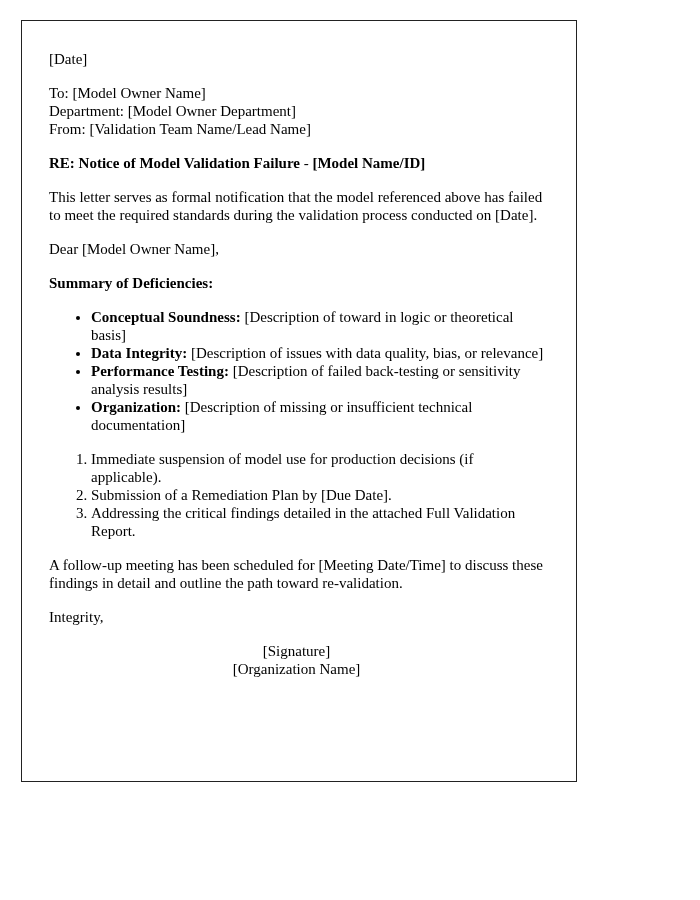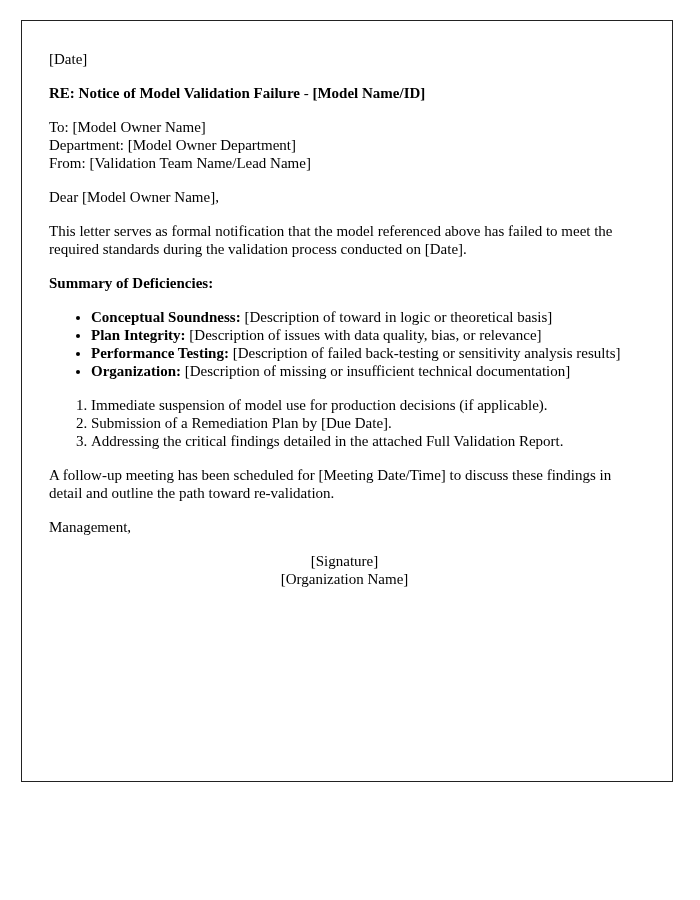--- a/index.html
+++ b/index.html
@@ -11,21 +11,21 @@
     width: 700px;
     height: 900px;
     position: relative;
     font-family: "Liberation Serif", "DejaVu Serif", serif;
     color: #000000;
   }
   .page {
     position: absolute;
     left: 21px;
     top: 20px;
-    width: 652px;
+    width: 556px;
     height: 762px;
     border: 1.5px solid #222222;
     box-sizing: border-box;
     background: #ffffff;
   }
   .letter {
     padding: 29px 32px 0 27px;
     font-size: 15px;
     line-height: 18px;
   }
@@ -51,52 +51,52 @@
   }
 </style>
 </head>
 <body>
 
 <div class="page">
   <div class="letter">
 
     <p class="para">[Date]</p>
 
-    <p class="para"><strong>RE: Notice of Model Validation Failure</strong><span> - </span><strong>[Model Name/ID]</strong></p>
-
     <p class="para">
       <span class="line">To: [Model Owner Name]</span>
       <span class="line">Department: [Model Owner Department]</span>
       <span class="line">From: [Validation Team Name/Lead Name]</span>
     </p>
 
-    <p class="para">Dear [Model Owner Name],</p>
+    <p class="para"><strong>RE: Notice of Model Validation Failure</strong><span> - </span><strong>[Model Name/ID]</strong></p>
 
     <p class="para">This letter serves as formal notification that the model referenced above has failed to meet the required standards during the validation process conducted on [Date].</p>
+
+    <p class="para">Dear [Model Owner Name],</p>
 
 
     <p class="para bold">Summary of Deficiencies:</p>
 
     <ul class="def-list">
       <li><strong>Conceptual Soundness:</strong><span> [Description of toward in logic or theoretical basis]</span></li>
-      <li><strong>Plan Integrity:</strong><span> [Description of issues with data quality, bias, or relevance]</span></li>
+      <li><strong>Data Integrity:</strong><span> [Description of issues with data quality, bias, or relevance]</span></li>
       <li><strong>Performance Testing:</strong><span> [Description of failed back-testing or sensitivity analysis results]</span></li>
       <li><strong>Organization:</strong><span> [Description of missing or insufficient technical documentation]</span></li>
     </ul>
 
 
     <ol class="action-list">
       <li>Immediate suspension of model use for production decisions (if applicable).</li>
       <li>Submission of a Remediation Plan by [Due Date].</li>
       <li>Addressing the critical findings detailed in the attached Full Validation Report.</li>
     </ol>
 
     <p class="para">A follow-up meeting has been scheduled for [Meeting Date/Time] to discuss these findings in detail and outline the path toward re-validation.</p>
 
-    <p class="para">Management,</p>
+    <p class="para">Integrity,</p>
 
     <p class="para sig-block">
       <span class="line">[Signature]</span>
       <span class="line">[Organization Name]</span>
     </p>
 
   </div>
 </div>
 
 </body></html>

